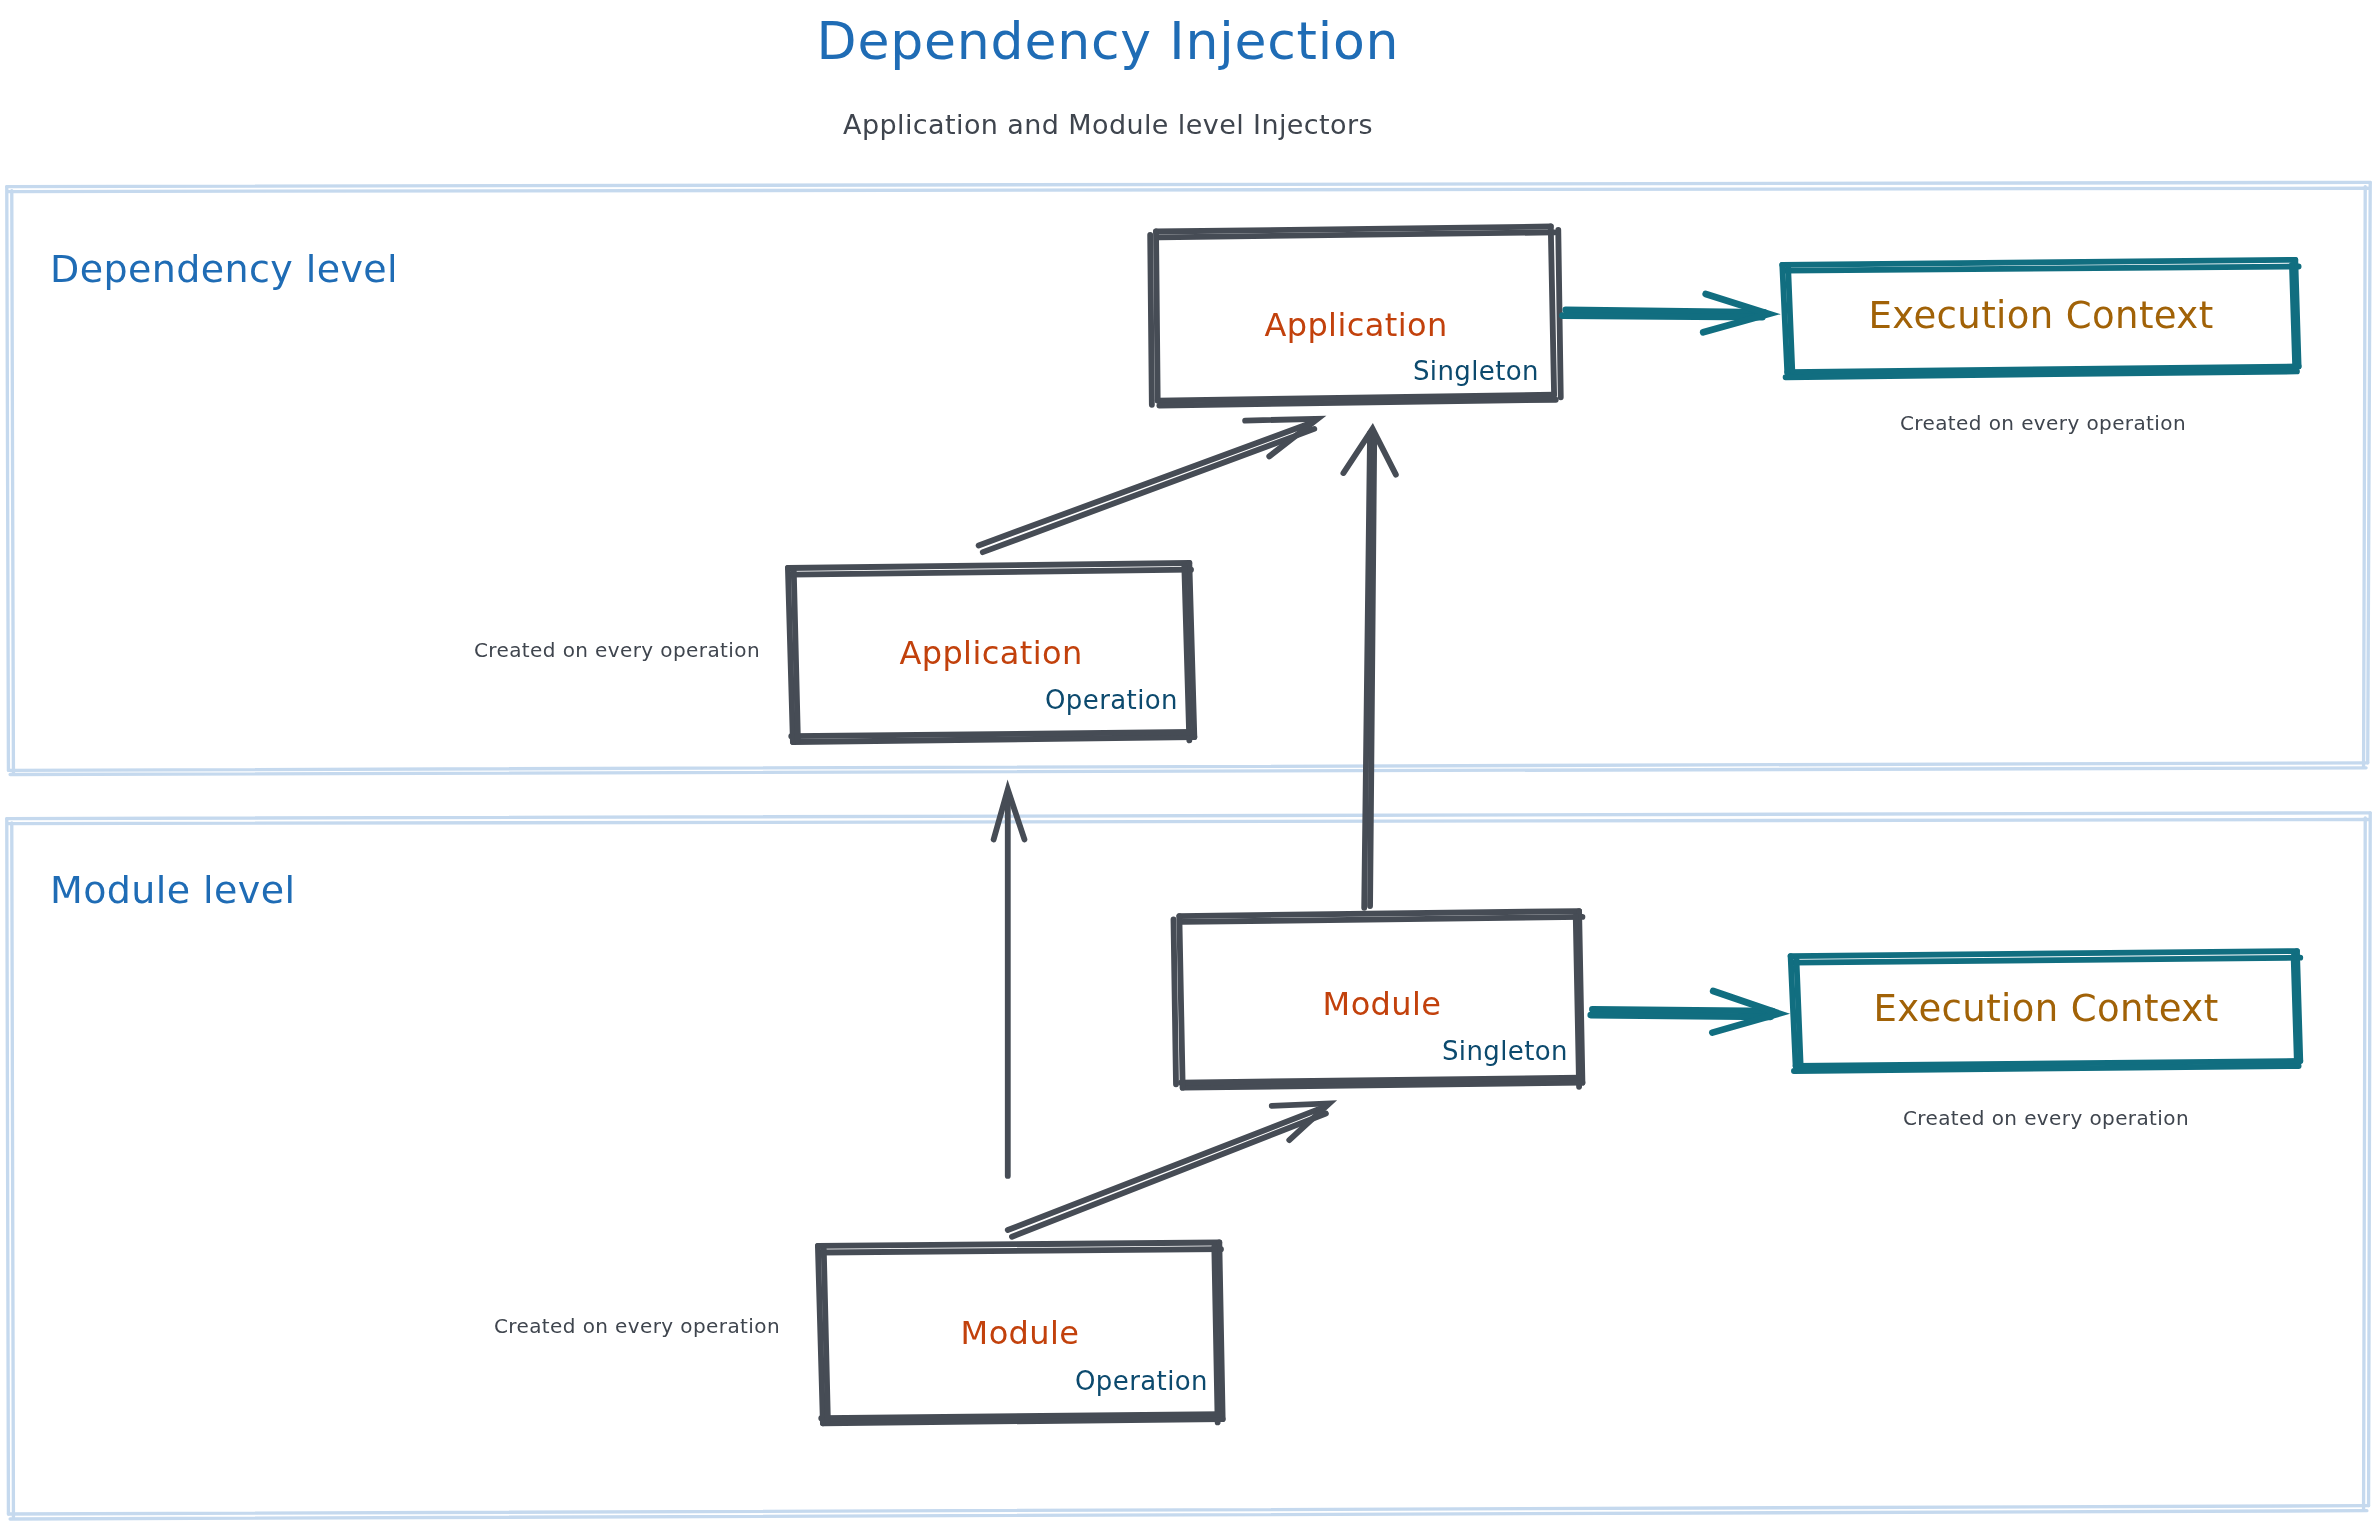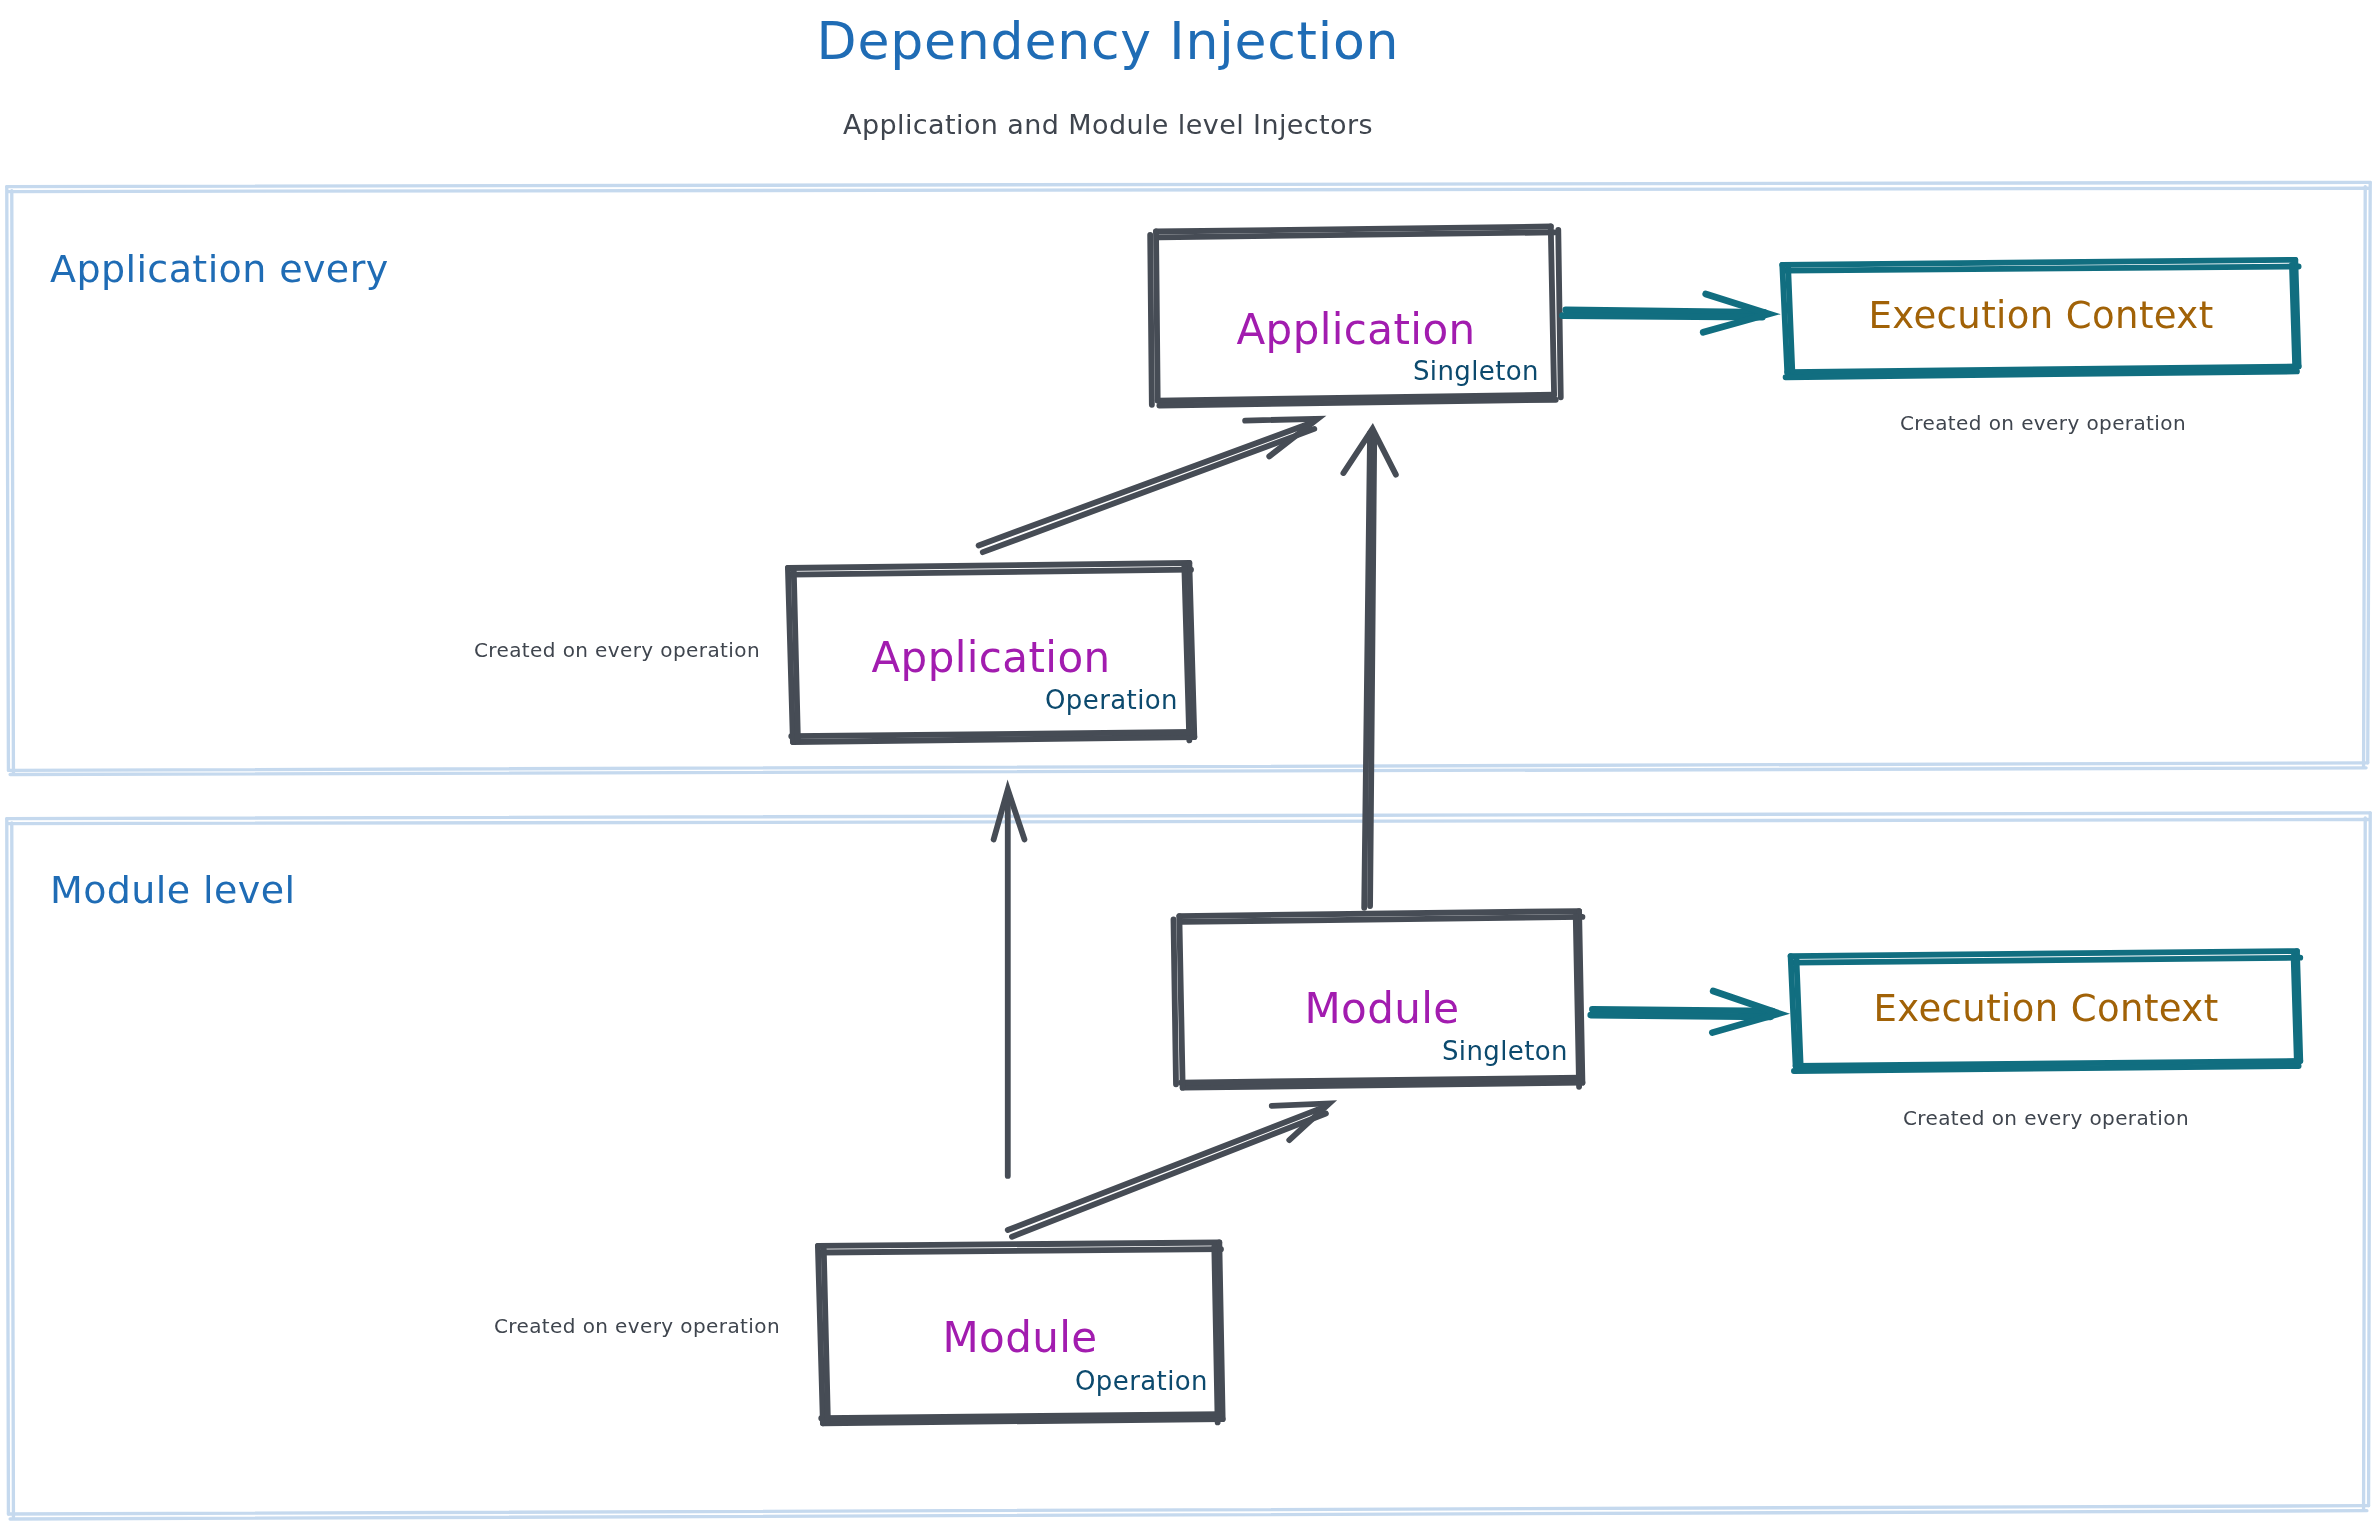--- a/index.html
+++ b/index.html
@@ -40,22 +40,22 @@
     font-size: 27px;
     color: #3f454e;
     letter-spacing: 0.4px;
   }
   .panel-label {
     font-size: 38px;
     color: #1f6cb5;
     letter-spacing: 0.4px;
   }
   .box-title {
-    font-size: 42px;
-    color: #a21caf;
+    font-size: 32px;
+    color: #c2410c;
     letter-spacing: 0.4px;
   }
   .box-scope {
     font-size: 26px;
     color: #0c4a6e;
     letter-spacing: 0.4px;
   }
   .ec-title {
     font-size: 37px;
     color: #a16207;
@@ -197,21 +197,21 @@
     <g fill="none" stroke="#464c55" stroke-width="7" stroke-linecap="round">
       <path d="M 1210 1477 L 1588 1330"></path>
       <path d="M 1215 1485 L 1592 1337"></path>
       <path d="M 1527 1328 L 1596 1325 L 1548 1369"></path>
     </g>
   </svg>
 
   <div class="lbl title ctr" style="left:1108px; top:15px;">Dependency Injection</div>
   <div class="lbl subtitle ctr" style="left:1108px; top:111px;">Application and Module level Injectors</div>
 
-  <div class="lbl panel-label" style="left:50px; top:250px;">Application every</div>
+  <div class="lbl panel-label" style="left:50px; top:250px;">Dependency level</div>
 
   <div class="lbl panel-label" style="left:50px; top:871px;">Module level</div>
 
   <div style="position:absolute; left:1156px; top:229px; width:400px; height:171px;">
     <div class="lbl box-title ctr" style="left:200px; top:80px;">Application</div>
     <div class="lbl box-scope rgt" style="left:383px; top:129px;">Singleton</div>
   </div>
 
   <div style="position:absolute; left:788px; top:565px; width:407px; height:177px;">
     <div class="lbl box-title ctr" style="left:203px; top:72px;">Application</div>

